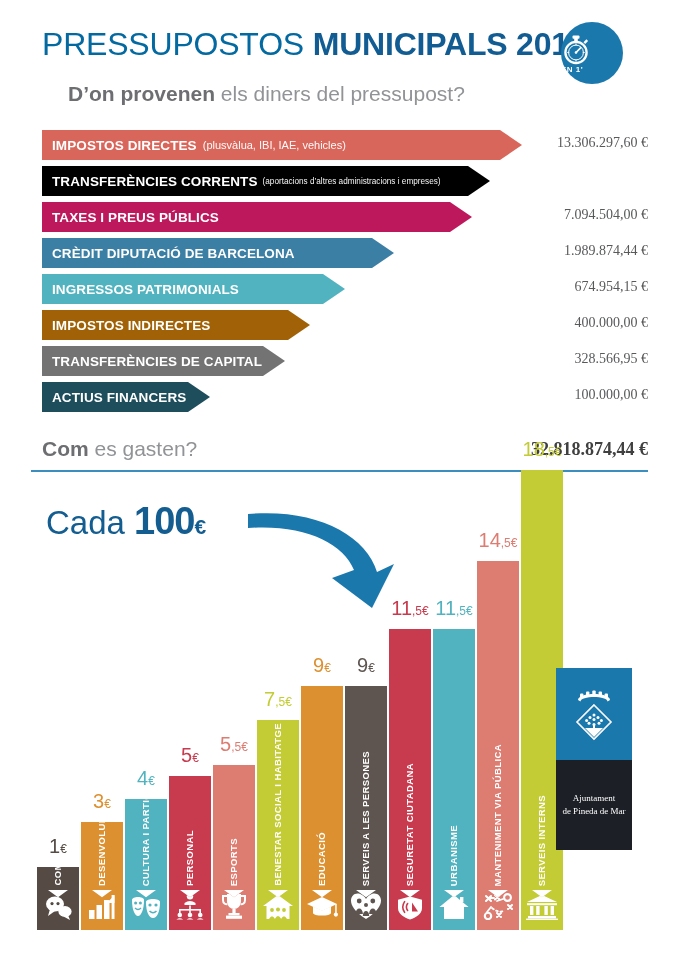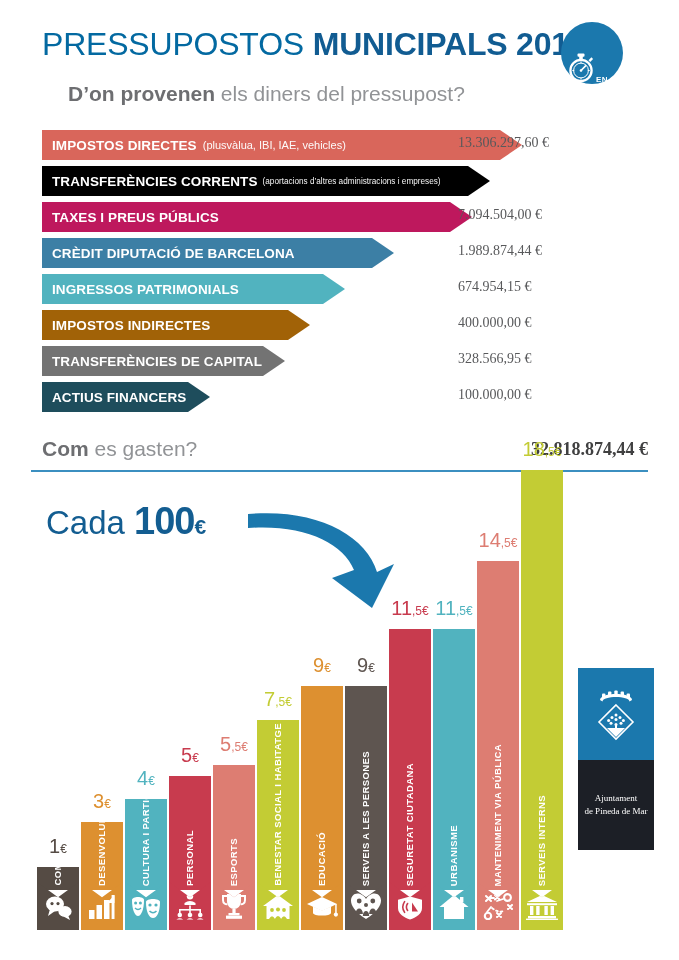--- a/index.html
+++ b/index.html
@@ -14,42 +14,42 @@
   .title { position:absolute; left:42px; top:26px; font-size:32px; letter-spacing:-0.2px; white-space:nowrap; }
   .title .t-light { font-weight:400; color:#0369a1; }
   .title .t-bold  { font-weight:700; color:#115c92; }
 
   .subtitle { position:absolute; left:42px; top:82px; font-size:21px; white-space:nowrap;margin-left:26px; }
   .subtitle .s-bold { font-weight:700; color:#6d6e71; }
   .subtitle .s-reg  { font-weight:400; color:#919396; }
 
   .badge {
     position:absolute; left:561px; top:22px; width:62px; height:62px; border-radius:50%;
-    background:#1b78ad; display:flex; flex-direction:row; align-items:flex-end; justify-content:center;
+    background:#1b78ad; display:flex; flex-direction:column; align-items:flex-start; justify-content:center;
   }
   .badge svg { display:block; margin-top:3px; }
   .badge .badge-text {
     font-size:8px; font-weight:700; color:#ffffff; letter-spacing:0.5px;
     margin-top:-1px;
   }
 
   
   #income { position:absolute; left:0; top:130px; width:679px; }
   .inc-row { position:relative; height:34px; margin-bottom:2px; }
   .inc-arrow {
     position:absolute; left:42px; top:0; height:30px;
     display:flex; align-items:center;
     padding-left:10px;
     color:#ffffff;
   }
   .inc-label { font-size:13.5px; font-weight:700; letter-spacing:0.1px; white-space:nowrap; }
   .inc-sub   { font-size:11px; font-weight:400; margin-left:6px; white-space:nowrap; opacity:0.97; }
   .inc-sub.tiny { font-size:8.2px; margin-left:5px; }
   .inc-amount {
-    position:absolute; right:31px; top:5px; width:190px; text-align:left;
+    position:absolute; right:31px; top:5px; width:190px; text-align:right;
     font-family:"Liberation Serif", serif;
     font-size:14px; color:#58595b; white-space:nowrap;
   }
 
   
   .spend-head { position:absolute; left:42px; top:437px; font-size:21px; white-space:nowrap; }
   .spend-head .s-bold { font-weight:700; color:#6d6e71; }
   .spend-head .s-reg  { font-weight:400; color:#919396; }
   .spend-total {
     position:absolute; right:31px; top:439px; font-family:"Liberation Serif", serif;
@@ -79,21 +79,21 @@
   .bar-value .v-dec { font-size:12px; }
   .bar-name {
     position:absolute; left:0; width:100%;
     color:#ffffff; font-size:9.5px; font-weight:700; letter-spacing:0.4px;
     white-space:nowrap; transform-origin:center;
   }
   .bar-name span { display:block; writing-mode:vertical-rl; transform:rotate(180deg); line-height:1.15; }
   .bar-icon { position:absolute; left:50%; transform:translateX(-50%); bottom:6px; }
 
   
-  .logo { position:absolute; left:578px; top:668px; width:76px; height:182px; }
+  .logo { position:absolute; left:556px; top:668px; width:76px; height:182px; }
   .logo-top { position:absolute; left:0; top:0; width:76px; height:92px; background:#1b78ad;
               display:flex; align-items:center; justify-content:center; }
   .logo-bot { position:absolute; left:0; top:92px; width:76px; height:90px; background:#1c1f26;
               display:flex; align-items:center; justify-content:center; }
   .logo-text { font-family:"Liberation Serif", serif; color:#ffffff; font-size:9px; text-align:center; line-height:1.45; }
 </style>
 </head>
 <body>
 
 <div id="stage">

